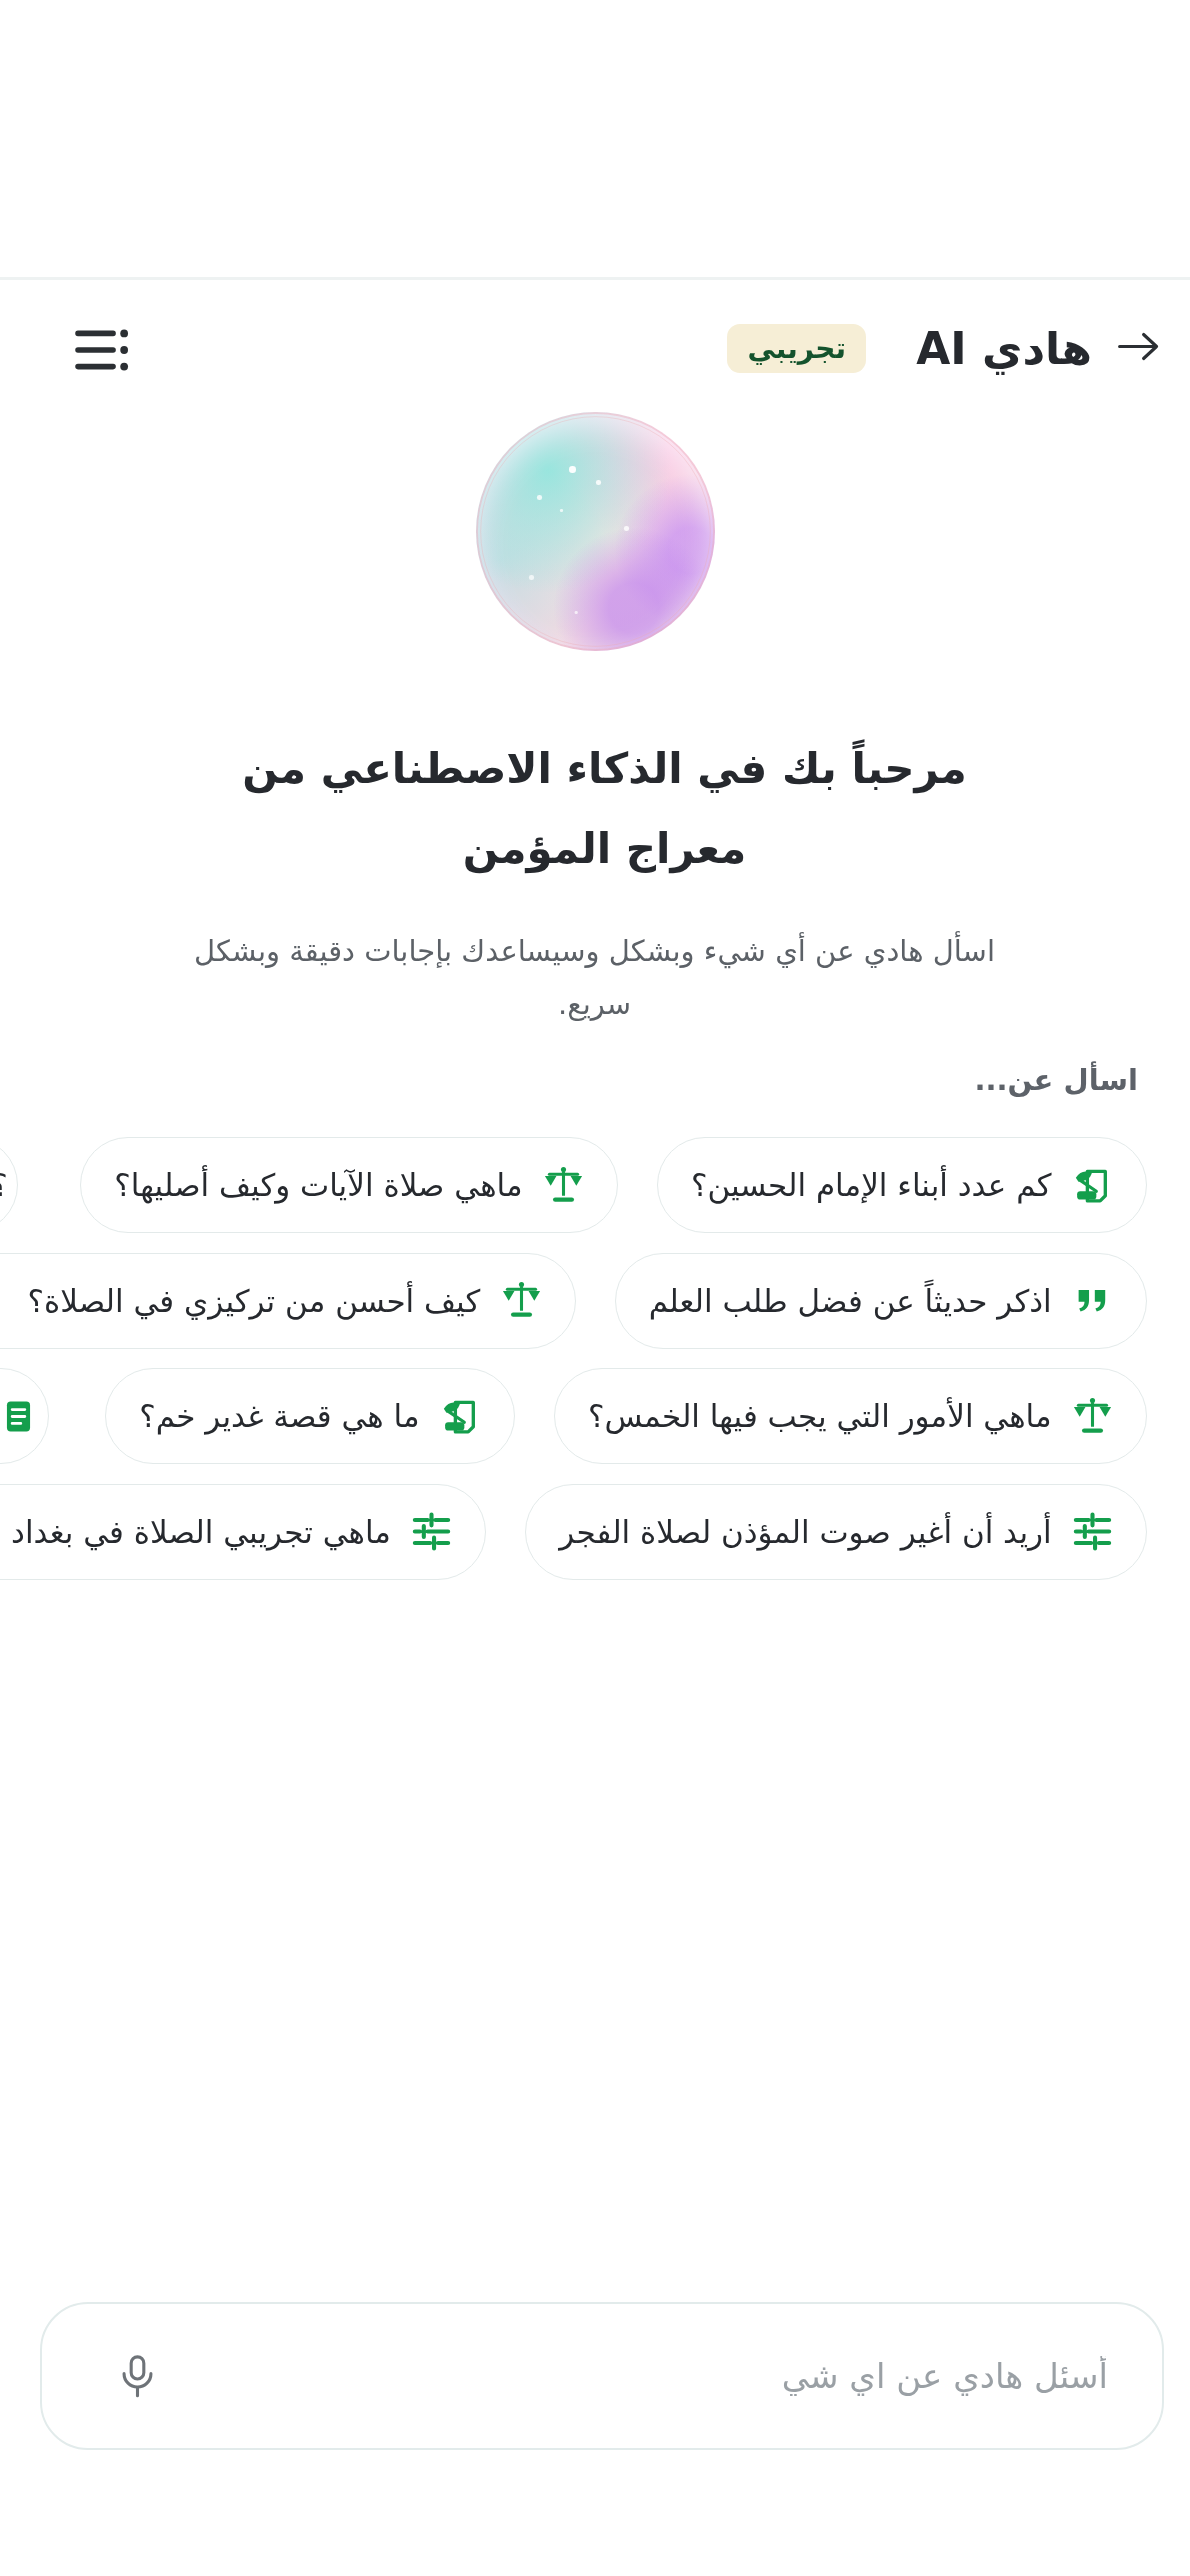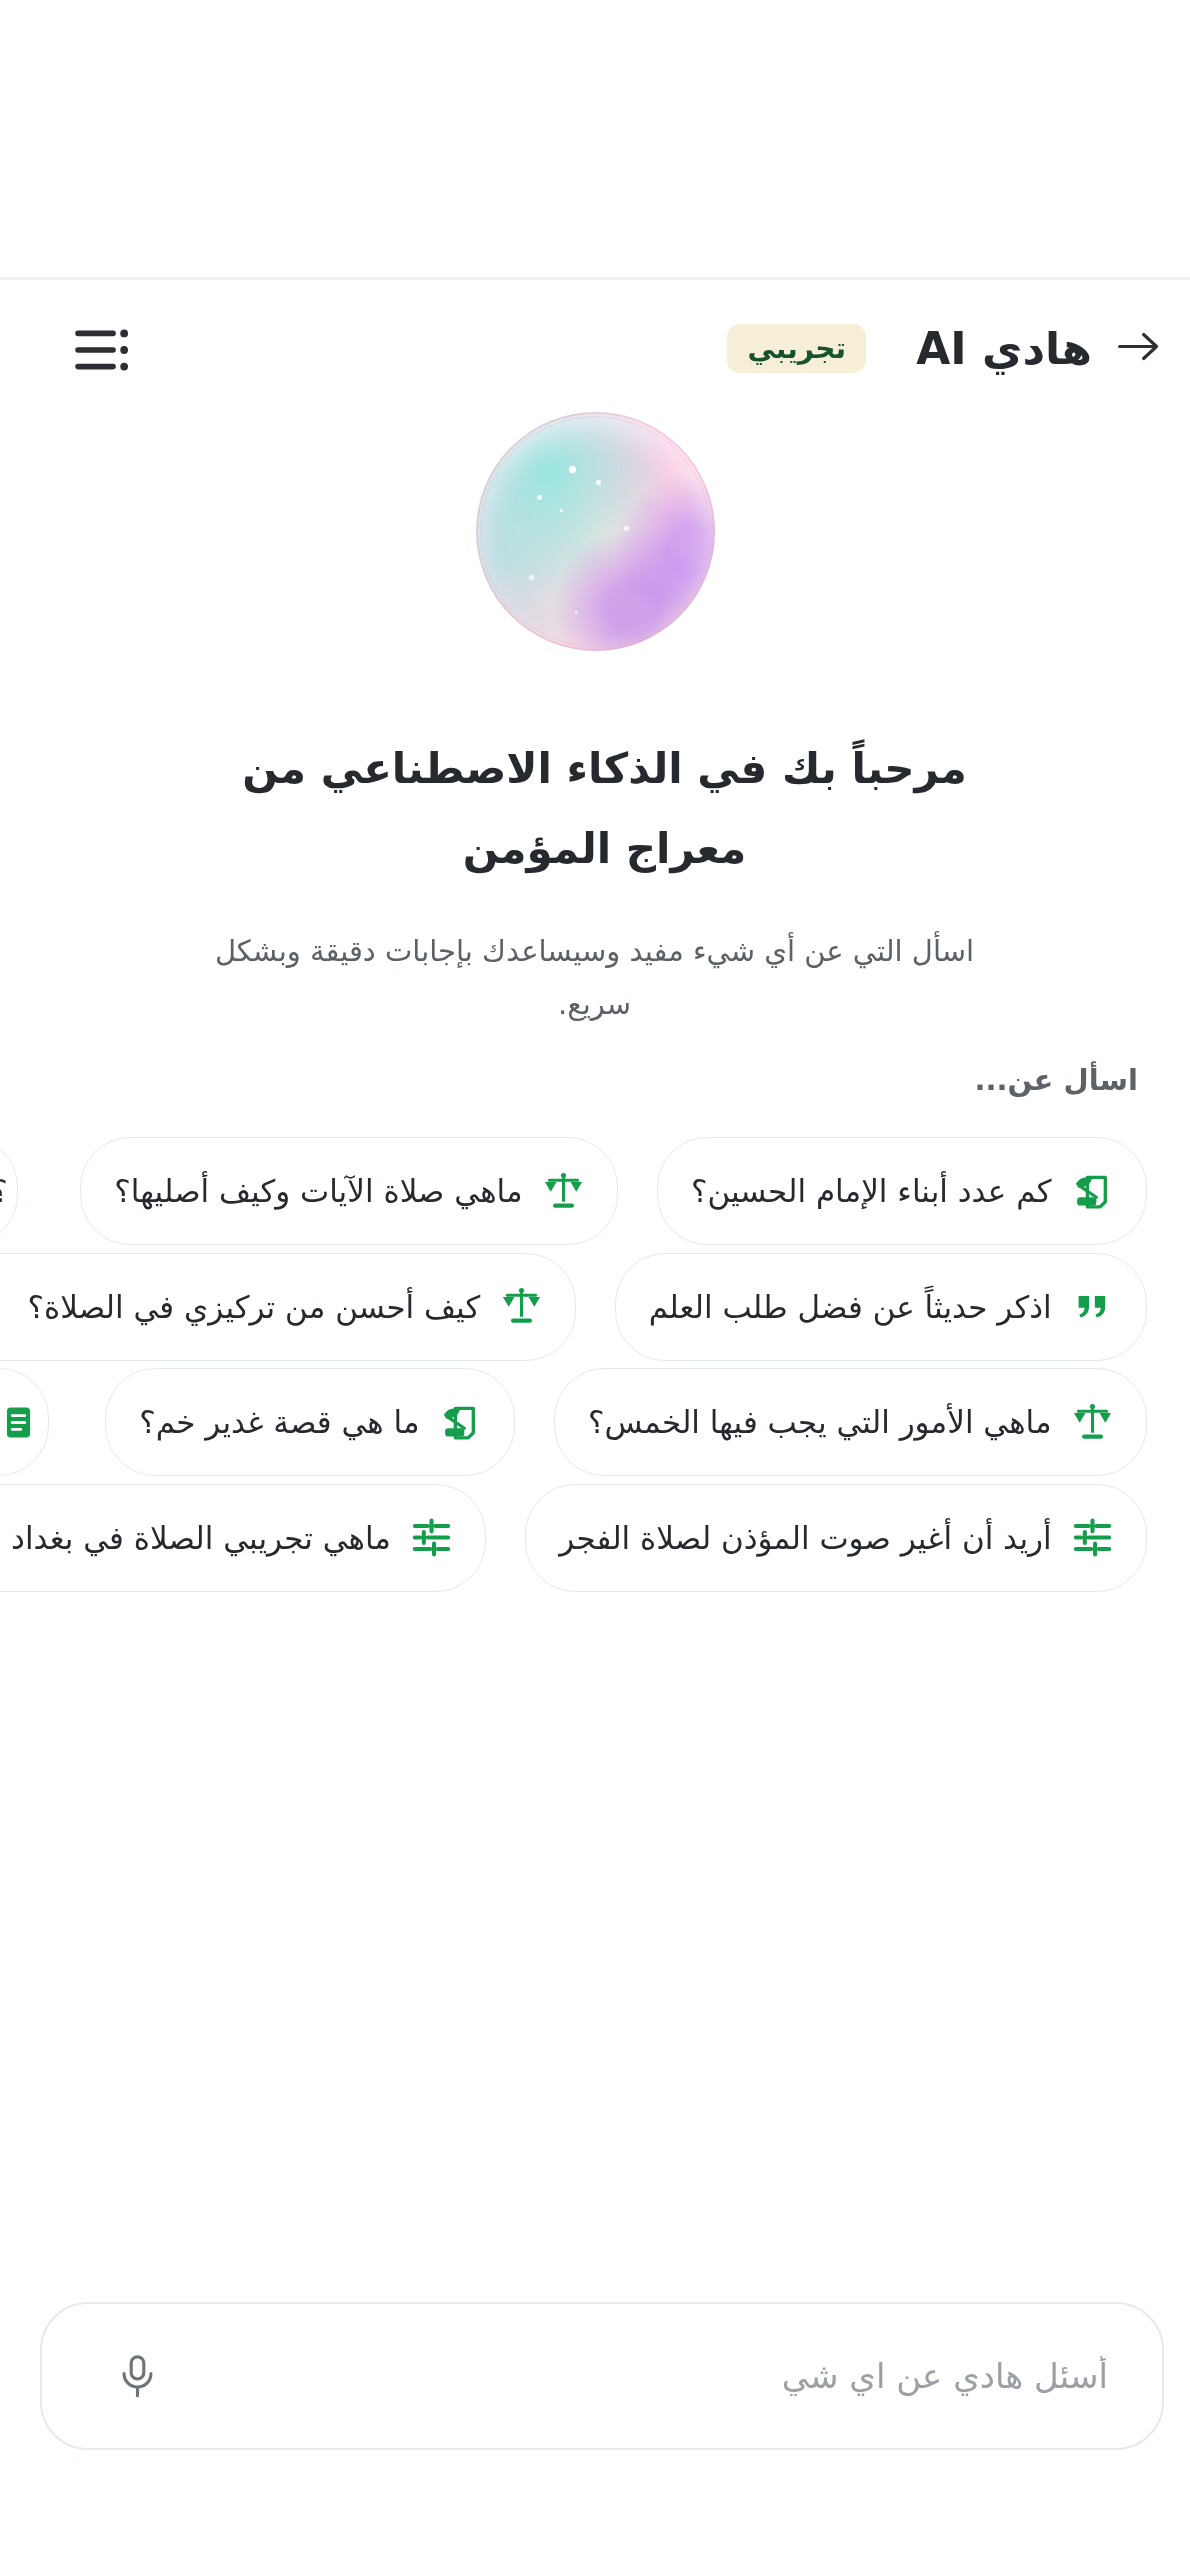--- a/index.html
+++ b/index.html
@@ -53,21 +53,21 @@
   .heading { position:absolute; top:729px; left:10px; width:100%; text-align:center;
              font-size:42px; font-weight:700; color:#26292e; line-height:80px; }
   .subtitle { position:absolute; top:925px; left:0; width:100%; text-align:center;
               font-size:29px; color:#5c6167; line-height:53px; }
   .ask-label { position:absolute; top:1063px; right:52px; font-size:29px; font-weight:700; color:#5d6269; }
 
   
   .rows { position:absolute; top:1137px; left:0; width:100%; display:flex; flex-direction:column; gap:19.5px; }
   .chip-row { position:relative; height:96px; display:flex; justify-content:flex-start;
               padding-right:43px; gap:39px; }
-  .chip { flex:none; height:108px; background:#fff; border:1.9px solid #e3eaea; border-radius:50px;
+  .chip { flex:none; height:96px; background:#fff; border:1.9px solid #e3eaea; border-radius:50px;
           display:flex; align-items:center; gap:20.4px; padding:0 33px;
           font-size:31px; color:#26292e; white-space:nowrap; cursor:pointer; }
   .chip .cicon { flex:none; width:41px; height:41px; display:flex; align-items:center; justify-content:center; }
   .chip-cut { min-width:677px; }
   .chip-cut4 { min-width:640px; }
   .chip-partial { position:absolute; top:0; }
   .chip-partial.p1 { left:-354px; width:373px; padding:0 9.3px; }
   .chip-partial.p3 { left:-302px; width:352px; padding:0 9.3px; }
 
   
@@ -111,21 +111,21 @@
   </div>
   <div class="header-rule"></div>
 
   <div class="orb"></div>
 
   <div class="heading">
     <div>مرحباً بك في الذكاء الاصطناعي من</div>
     <div>معراج المؤمن</div>
   </div>
   <div class="subtitle">
-    <div>اسأل التي  عن أي شيء مفيد وسيساعدك بإجابات دقيقة وبشكل</div>
+    <div>اسأل هادي  عن أي شيء وبشكل وسيساعدك بإجابات دقيقة وبشكل</div>
     <div>سريع.</div>
   </div>
   <div class="ask-label">اسأل عن...</div>
 
   <div class="rows">
 
     <div class="chip-row">
       <div class="chip">
         <span class="cicon">
           <svg width="41" height="41" viewBox="0 0 32 32" fill="none">

